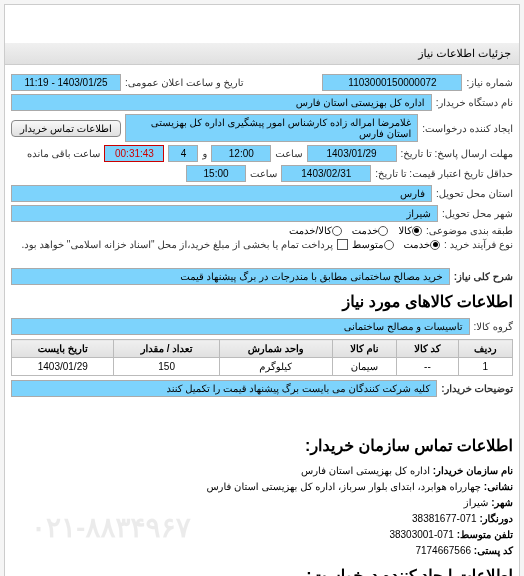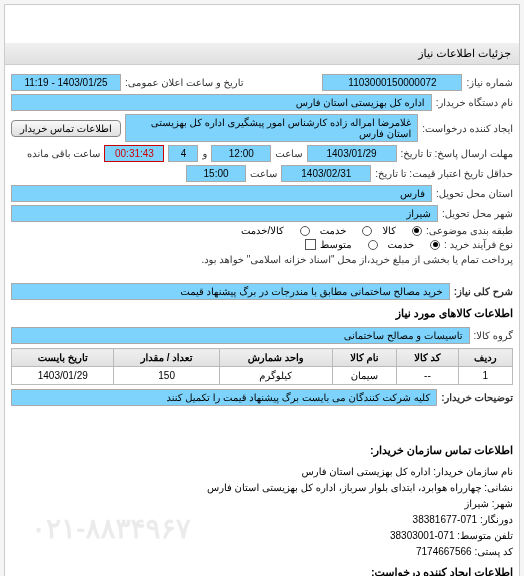--- a/index.html
+++ b/index.html
@@ -6,31 +6,31 @@
     body { font-family: Tahoma, Arial, sans-serif; font-size: 11px; direction: rtl; background: #f5f5f5; width: 524px; }
     .panel { background: #fff; border: 1px solid #ccc; margin: 4px; }
     .panel-header { background: linear-gradient(#f0f0f0, #e0e0e0); padding: 4px 8px; font-weight: normal; border-bottom: 1px solid #ccc; font-size: 11px; margin-top: 38px; }
     .panel-body { padding: 6px; }
     .row { display: flex; align-items: center; margin: 3px 0; gap: 4px; flex-wrap: wrap; }
     .label { color: #333; font-size: 10px; white-space: nowrap; text-align: right; }
     .value-box { background: #7dd3fc; border: 1px solid #aaa; padding: 2px 6px; font-size: 10px; min-width: 60px; display: inline-block; text-align: center; }
     .value-box.wide { flex: 1; text-align: right; }
     .btn { background: linear-gradient(#f8f8f8, #e0e0e0); border: 1px solid #888; padding: 2px 8px; font-size: 10px; cursor: pointer; border-radius: 4px; }
     .radio-group { display: flex; gap: 10px; align-items: center; }
-    .radio-item { display: flex; align-items: center; gap: 16px; font-size: 10px; }
+    .radio-item { display: flex; align-items: center; gap: 0; font-size: 10px; }
     .radio-dot { width: 10px; height: 10px; border: 1px solid #555; border-radius: 50%; display: inline-flex; align-items: center; justify-content: center; }
     .radio-dot.selected::after { content: ''; width: 5px; height: 5px; background: #000; border-radius: 50%; }
     .checkbox { width: 11px; height: 11px; border: 1px solid #555; display: inline-block; background: #fff; }
-    .section-title { font-weight: bold; padding: 4px 0; font-size: 11px; }
+    .section-title { font-weight: bold; padding: 4px 0; font-size: 16px; }
     table { width: 100%; border-collapse: collapse; margin: 4px 0; }
     th, td { border: 1px solid #bbb; padding: 3px 4px; font-size: 10px; text-align: center; }
     th { background: linear-gradient(#f0f0f0, #e0e0e0); font-weight: bold; }
     td { background: #fff; }
     .contact-info { font-size: 10px; line-height: 1.6; margin-top: 32px; }
-    .contact-info b { font-weight: normal; }
+    .contact-info b { font-weight: bold; }
     .watermark { position: relative; }
     .watermark-text { position: absolute; font-size: 28px; color: rgba(0,0,0,0.08); font-weight: bold; pointer-events: none; left: 20px; top: 50%; transform: translateY(-50%); letter-spacing: 2px; z-index: 0; }
     .spacer { flex: 1; }
     .time-remaining { color: #c00; border-color: #c00; }
   </style>
 </head>
 <body>
 
 <div class="panel">
   <div class="panel-header">جزئیات اطلاعات نیاز</div>

